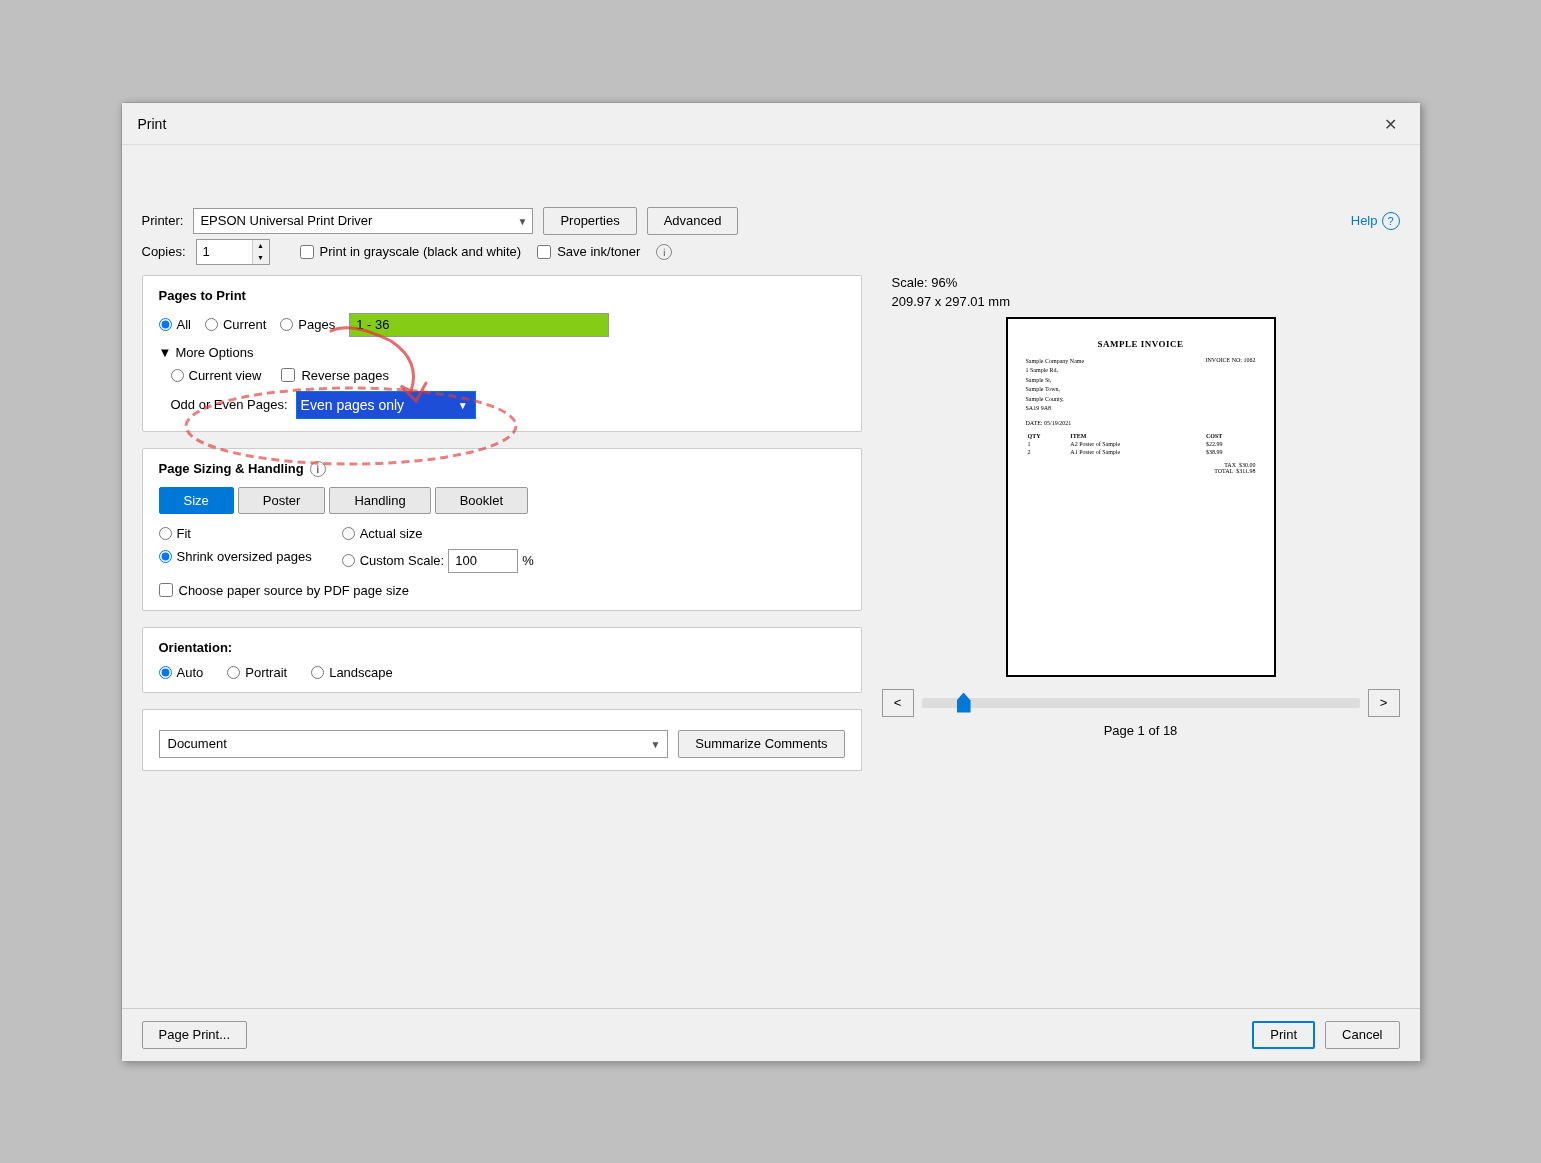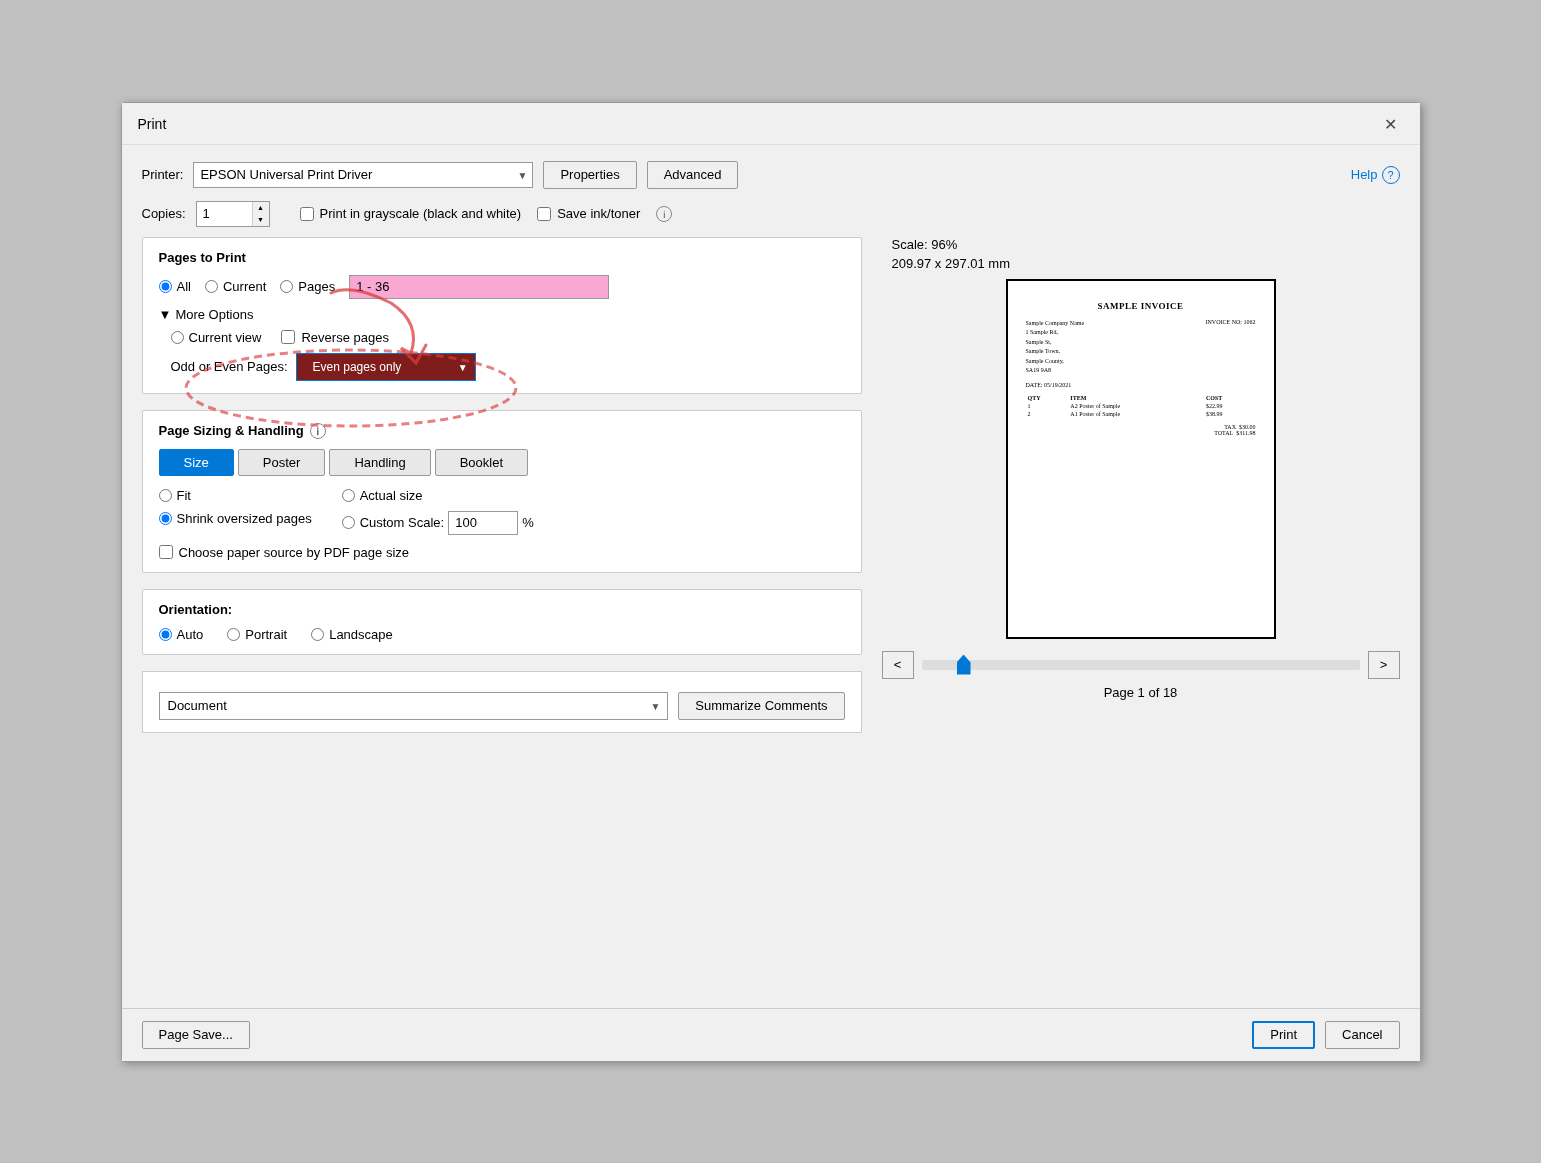--- a/index.html
+++ b/index.html
@@ -205,21 +205,21 @@
     .radio-label input[type=radio] {
       width: 13px;
       height: 13px;
     }
     .pages-input {
       width: 260px;
       height: 24px;
       border: 1px solid #999;
       padding: 2px 6px;
       font-size: 13px;
-      background: #f9a8d4;
+      background: #84cc16;
     }
     .more-options {
       font-size: 13px;
       display: flex;
       flex-direction: column;
       gap: 8px;
       margin-top: 6px;
     }
     .more-options-header {
       display: flex;
@@ -476,22 +476,23 @@
       background: #f0f0f0;
       margin-top: auto;
     }
     .bottom-right {
       display: flex;
       gap: 10px;
     }
     .header-rows {
       display: flex;
       flex-direction: column;
-      gap: 12px;
+      gap: 4px;
       margin-bottom: 10px;
+      margin-top: 46px;
     }
     .header-row1, .header-row2 {
       display: flex;
       align-items: center;
       gap: 10px;
     }
   </style>
 </head>
 <body>
 
@@ -576,21 +577,21 @@
                   <span>Current view</span>
                 </label>
                 <label class="checkbox-label">
                   <input type="checkbox" style="">
                   <span>Reverse pages</span>
                 </label>
               </div>
               <div class="odd-even-row" style="position:relative;">
                 <span>Odd or Even Pages:</span>
                 <div class="odd-even-select">
-                  <select style="appearance: none; background: #7f1d1d; color: white; border: 1px solid rgb(0, 120, 215); padding: 4px 28px 4px 16px; font-size: 12px; cursor: pointer; width: 180px; height: 28px;"><option>All pages</option><option selected="">Even pages only</option><option>Odd pages only</option></select>
+                  <select style="appearance: none; background: #1d4ed8; color: white; border: 1px solid rgb(0, 120, 215); padding: 4px 28px 4px 4px; font-size: 14px; cursor: pointer; width: 180px; height: 28px;"><option>All pages</option><option selected="">Even pages only</option><option>Odd pages only</option></select>
                 </div>
 
                 <svg style="position:absolute;left:-60px;top:-80px;width:420px;height:160px;pointer-events:none;overflow:visible;">
 
                   <ellipse cx="240" cy="115" rx="165" ry="38" fill="none" stroke="rgba(220,60,60,0.65)" stroke-width="3" stroke-dasharray="8,5"></ellipse>
 
                   <path d="M 220 20 Q 240 10 280 30 Q 310 50 300 80 L 290 75 L 305 90 L 315 72" fill="none" stroke="rgba(220,60,60,0.75)" stroke-width="3" stroke-linecap="round"></path>
                 </svg>
               </div>
             </div>
@@ -732,20 +733,20 @@
             </div>
             <button class="nav-btn">&gt;</button>
           </div>
           <div class="page-indicator">Page 1 of 18</div>
         </div>
       </div>
     </div>
   </div>
 
   <div class="bottom-bar">
-    <button class="btn">Page Save...</button>
+    <button class="btn">Page Print...</button>
     <div class="bottom-right">
       <button class="btn btn-primary">Print</button>
       <button class="btn">Cancel</button>
     </div>
   </div>
 
 </div>
 
 </body></html>

